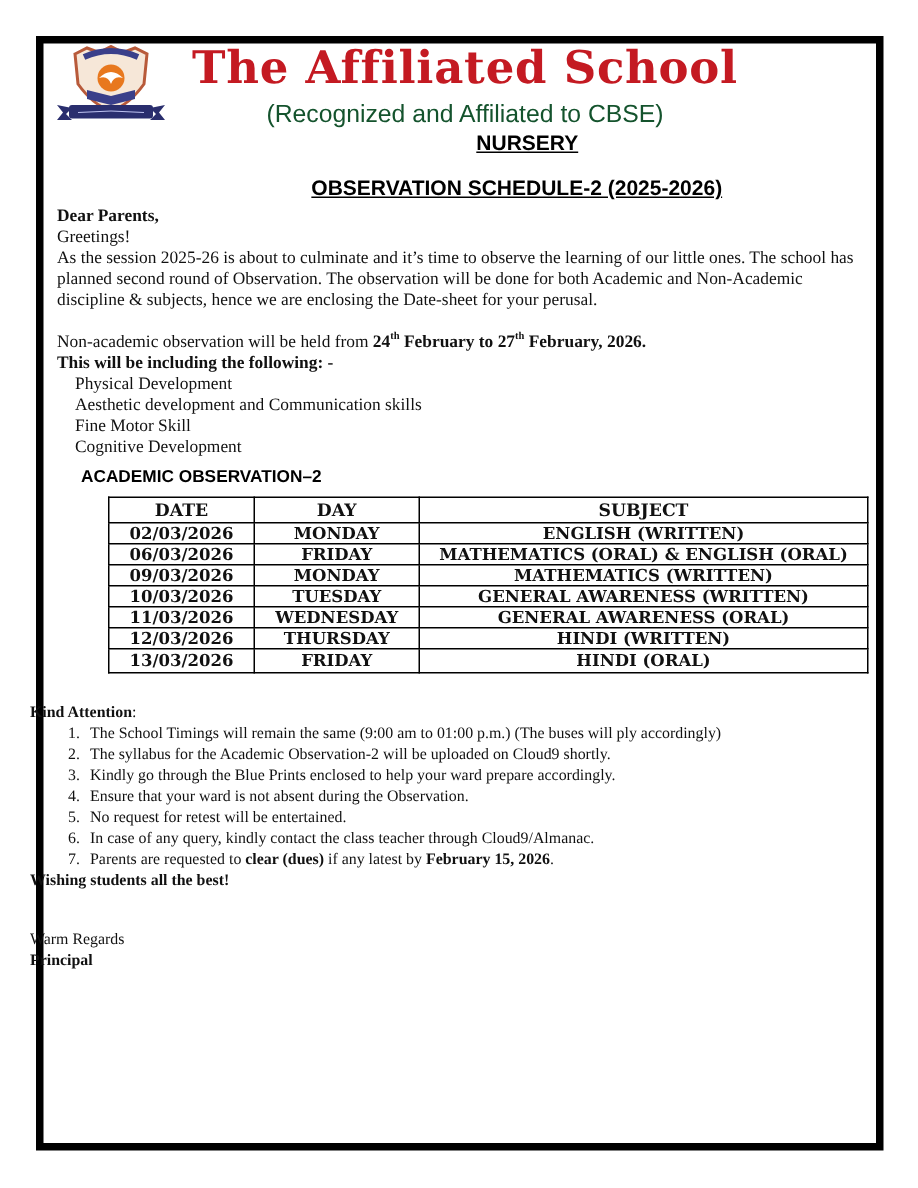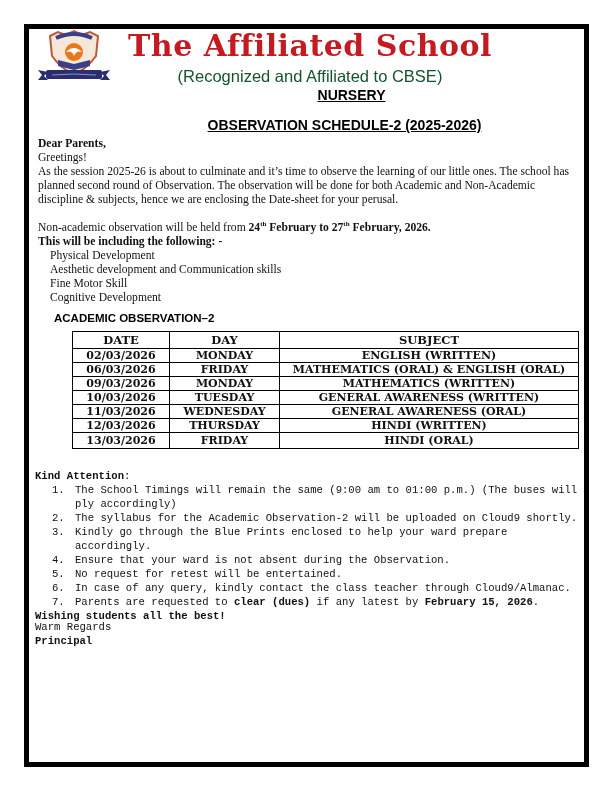--- a/index.html
+++ b/index.html
@@ -51,22 +51,22 @@
     font-family: "DejaVu Serif", serif; font-weight: bold; font-size: 11px; color: #111; margin-left: 26px;
   }
   table.schedule td, table.schedule th {
     border: 1.5px solid #000; text-align: center; padding: 0; height: 13px; line-height: 13px;
   }
   table.schedule th { height: 16px; font-size: 11.5px; }
   table.schedule col.c1 { width: 97px; }
   table.schedule col.c2 { width: 110px; }
   table.schedule tr:last-child td { height: 15px; }
   .sans-block {
-    position: absolute; left: 35px; width: 550px;
-    font-family: Liberation Mono, monospace; font-size: 10.6px; line-height: 14px; color: #111;
+    position: absolute; left: 20px; width: 550px;
+    font-family: Liberation Serif, serif; font-size: 10.6px; line-height: 14px; color: #111;
   }
   ol.attention { margin: 0; padding: 0 0 0 36px; }
   ol.attention li { padding-left: 4px; }
 </style>
 </head>
 <body>
 
 <div class="frame"></div>
 
 <div class="logo">

